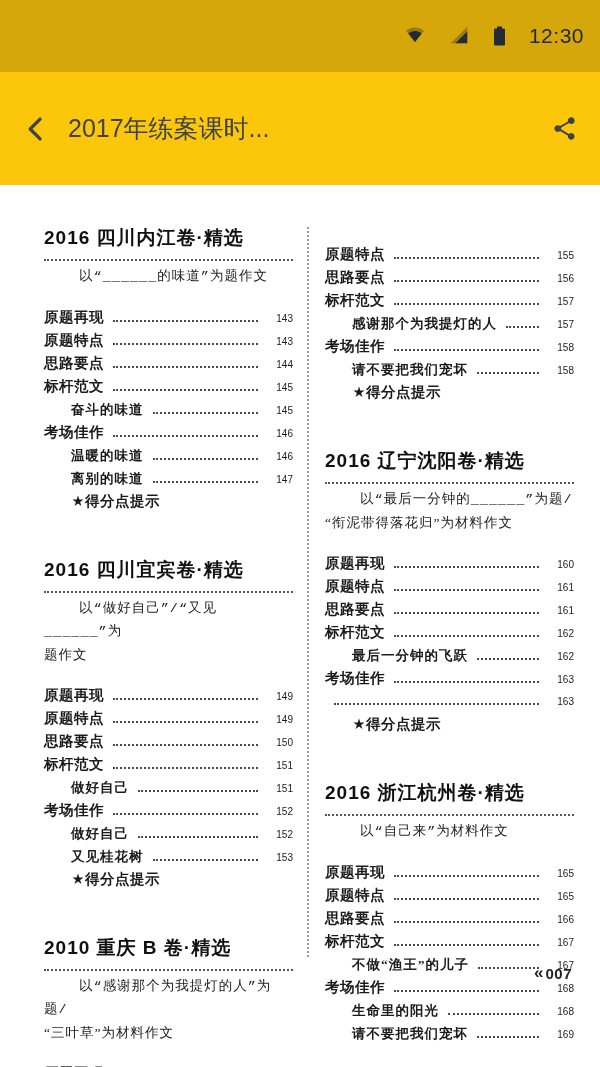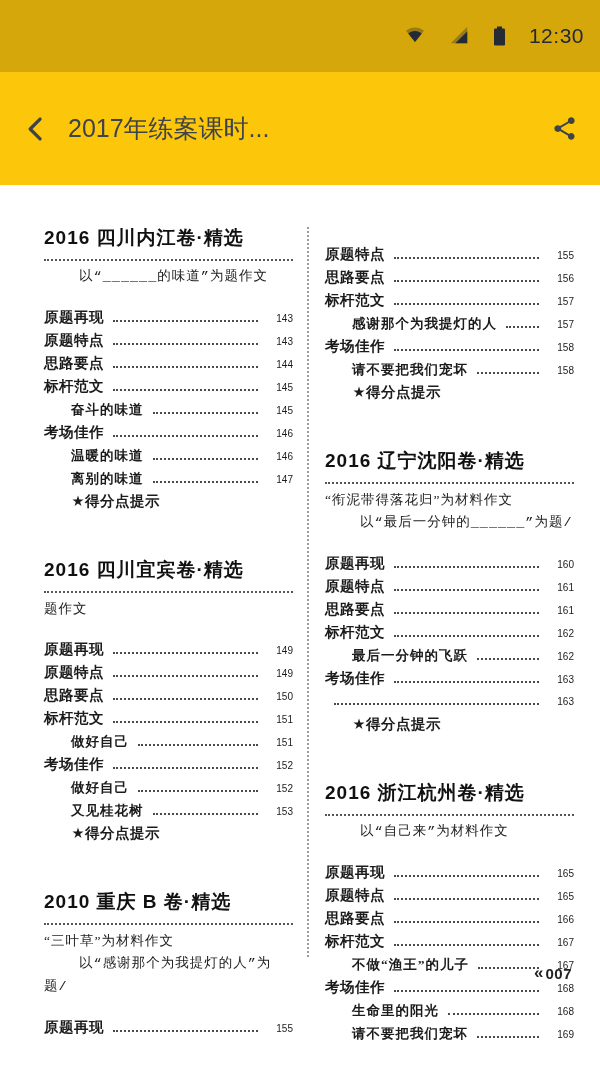--- a/index.html
+++ b/index.html
@@ -150,20 +150,21 @@
               <span class="page">147</span>
             </div>
             <div class="entry entry-star">
               <span class="label">★得分点提示</span>
             </div>
           </div>
         </div>
         <div class="section">
           <h2 class="sec-title">2016 四川宜宾卷·精选</h2>
           <div class="subtitle">
+            <div class="subtitle-line indent">以“做好自己”/“又见______”为</div>
             <div class="subtitle-line">题作文</div>
           </div>
           <div class="entries">
             <div class="entry entry-main">
               <span class="label">原题再现</span>
               <span class="leader"></span>
               <span class="page">149</span>
             </div>
             <div class="entry entry-main">
               <span class="label">原题特点</span>
@@ -201,22 +202,22 @@
               <span class="page">153</span>
             </div>
             <div class="entry entry-star">
               <span class="label">★得分点提示</span>
             </div>
           </div>
         </div>
         <div class="section">
           <h2 class="sec-title">2010 重庆 B 卷·精选</h2>
           <div class="subtitle">
+            <div class="subtitle-line indent">以“感谢那个为我提灯的人”为题/</div>
             <div class="subtitle-line">“三叶草”为材料作文</div>
-            <div class="subtitle-line indent">以“感谢那个为我提灯的人”为题/</div>
           </div>
           <div class="entries">
             <div class="entry entry-main">
               <span class="label">原题再现</span>
               <span class="leader"></span>
               <span class="page">155</span>
             </div>
           </div>
         </div>
       </div>
@@ -255,22 +256,22 @@
               <span class="page">158</span>
             </div>
             <div class="entry entry-star">
               <span class="label">★得分点提示</span>
             </div>
           </div>
         </div>
         <div class="section">
           <h2 class="sec-title">2016 辽宁沈阳卷·精选</h2>
           <div class="subtitle">
+            <div class="subtitle-line indent">以“最后一分钟的______”为题/</div>
             <div class="subtitle-line">“衔泥带得落花归”为材料作文</div>
-            <div class="subtitle-line indent">以“最后一分钟的______”为题/</div>
           </div>
           <div class="entries">
             <div class="entry entry-main">
               <span class="label">原题再现</span>
               <span class="leader"></span>
               <span class="page">160</span>
             </div>
             <div class="entry entry-main">
               <span class="label">原题特点</span>
               <span class="leader"></span>

